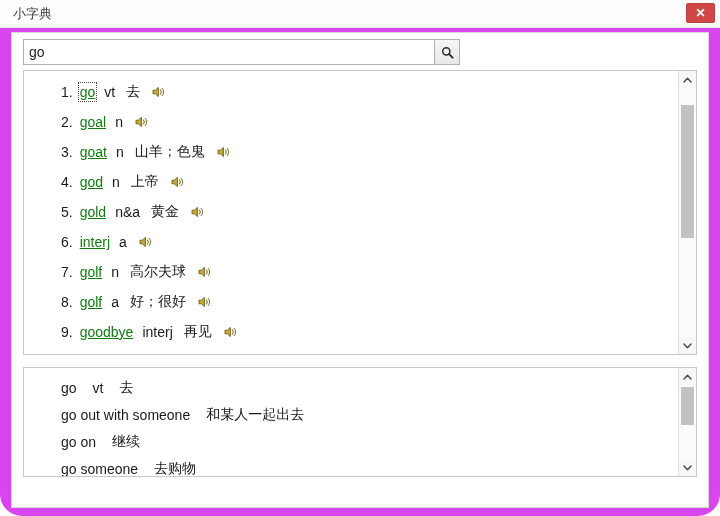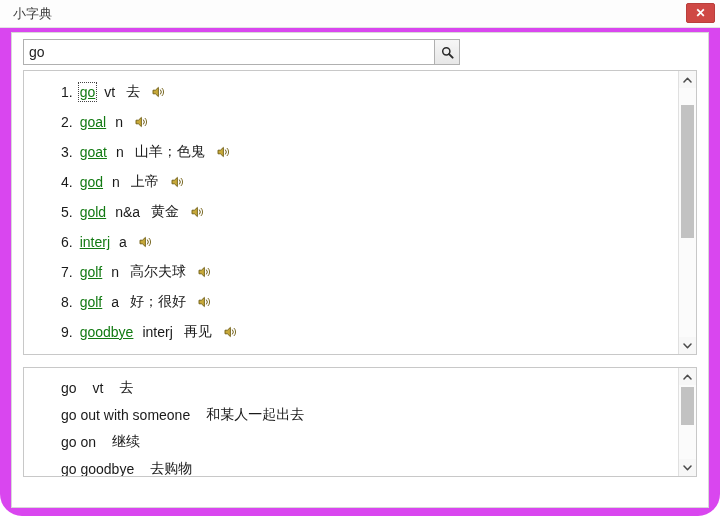--- a/index.html
+++ b/index.html
@@ -437,21 +437,21 @@
             <span class="phrase-term">go out with someone</span>
             <span class="phrase-def">和某人一起出去</span>
           </div>
 
           <div class="phrase-row">
             <span class="phrase-term">go on</span>
             <span class="phrase-def">继续</span>
           </div>
 
           <div class="phrase-row">
-            <span class="phrase-term">go goodbye</span>
+            <span class="phrase-term">go someone</span>
             <span class="phrase-def">去购物</span>
           </div>
 
         </div>
       </div>
 
       <div class="scrollbar">
         <div class="sb-arrow up">
           <span>
             <svg width="9" height="6" viewBox="0 0 9 6">

